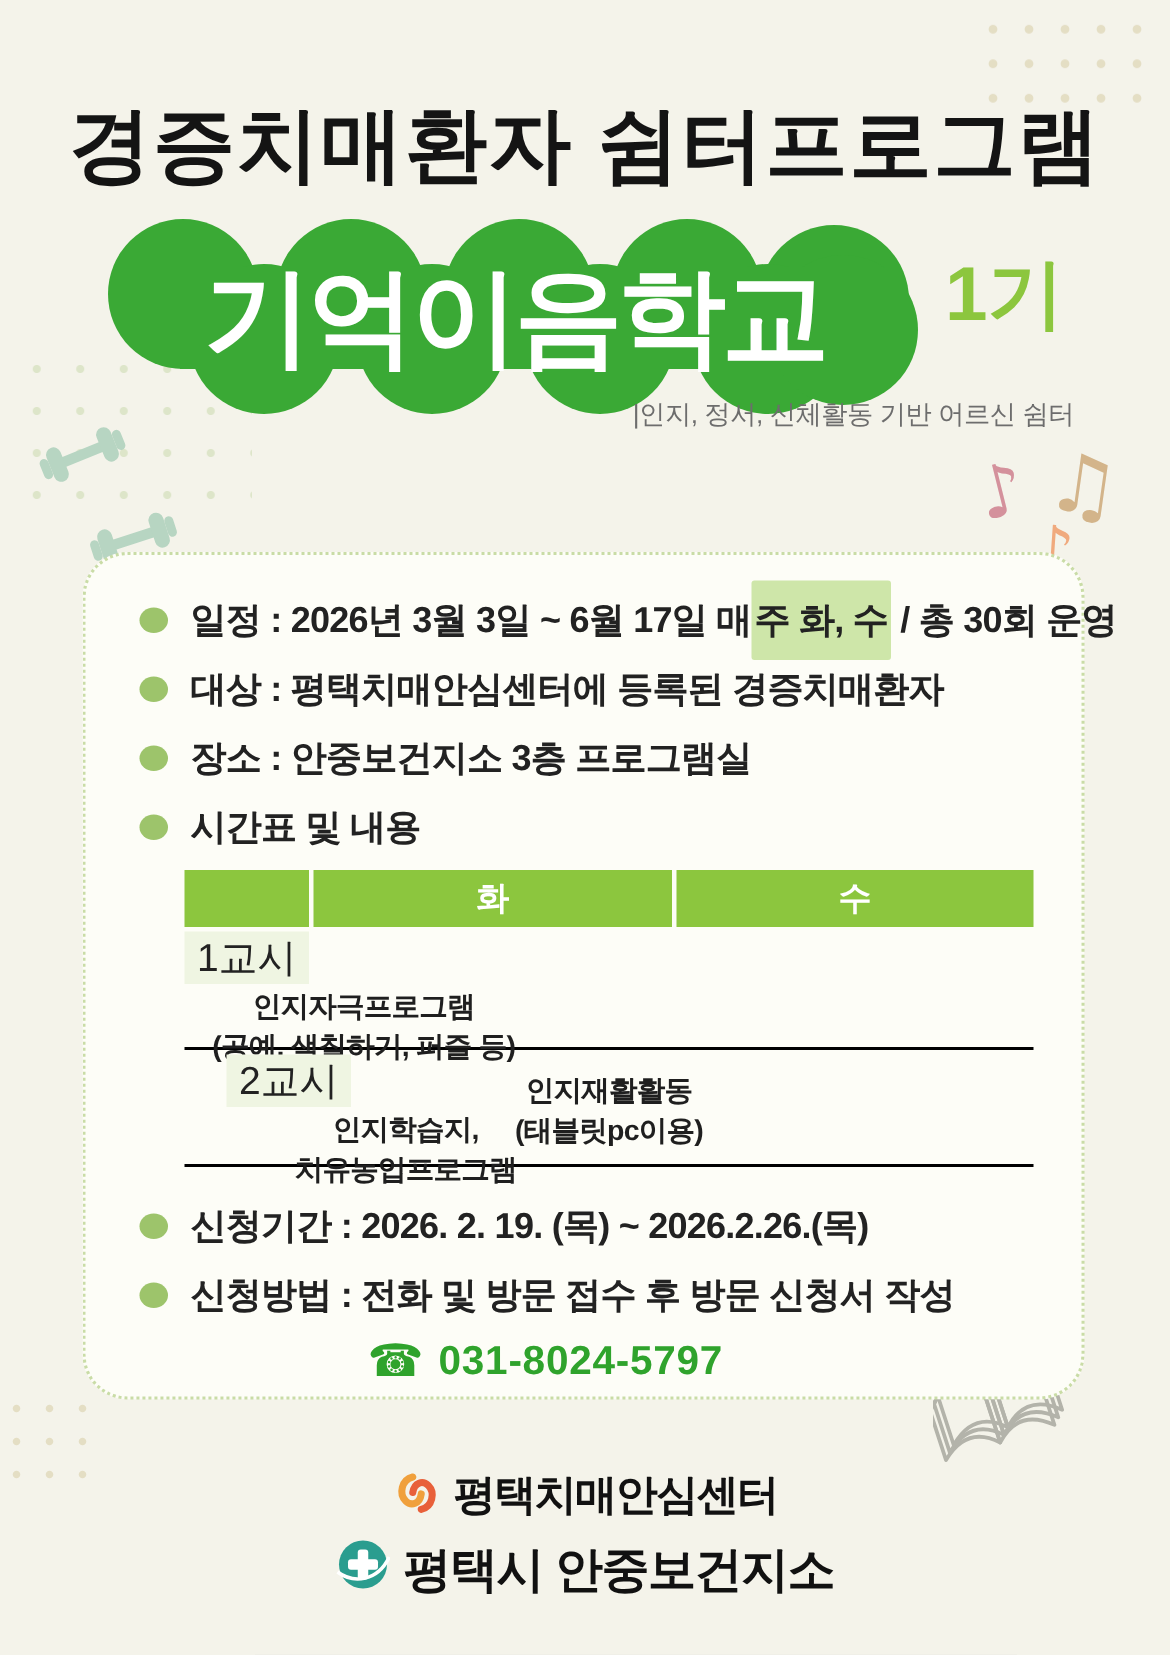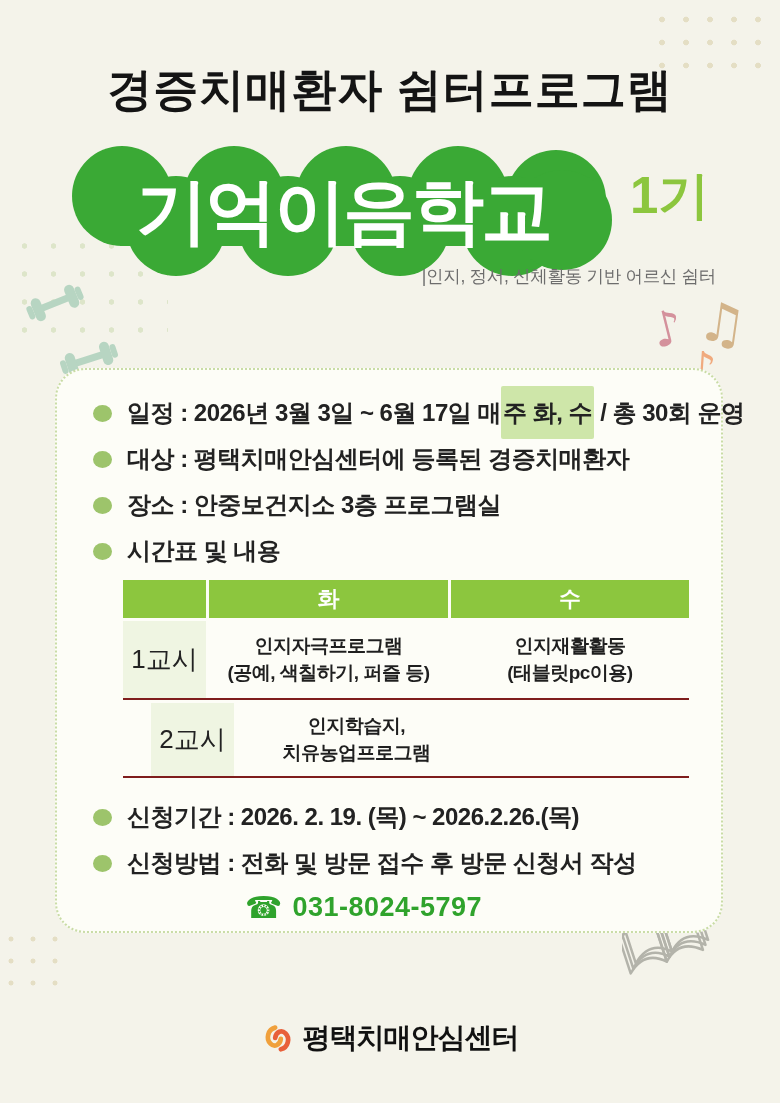--- a/index.html
+++ b/index.html
@@ -21,21 +21,21 @@
     background-size:29px 28px;
   }
   .dots-bl {
     left:0; top:928px; width:66px; height:66px;
     background-image:radial-gradient(circle, #e4dec4 2.2px, transparent 2.8px);
     background-size:22px 22px;
   }
   
   .kicker {
     position:absolute; top:60px; left:0; width:100%;
-    text-align:center; font-size:45px; font-weight:800;
+    text-align:center; font-size:55px; font-weight:800;
     letter-spacing:1px; color:#141414; margin:0;
   }
   .blob-wrap { position:absolute; left:64px; top:146px; width:558px; height:132px; }
   .blob-svg { position:absolute; left:0; top:0; }
   .blob-text {
     position:absolute; left:0; top:0; width:100%; height:132px;
     display:flex; align-items:center; justify-content:center;
     font-size:72px; font-weight:800; color:#ffffff; letter-spacing:-3px;
   }
   .badge {
@@ -71,40 +71,40 @@
   .bullet-text { font-size:24px; font-weight:600; color:#222; letter-spacing:-0.5px; white-space:nowrap; }
   .hl { background:rgba(141,198,62,0.42); padding:13px 2px; border-radius:2px; }
   
   .timetable { margin:8px 0 0 30px; width:566px; }
   .t-head { display:flex; gap:3px; height:38px; }
   .t-cell { box-sizing:border-box; display:flex; align-items:center; justify-content:center; }
   .c1 { width:83px; flex:0 0 auto; }
   .c2 { width:239px; flex:0 0 auto; }
   .c3 { flex:1; }
   .t-head .t-cell { background:#8cc63e; color:#fff; font-size:22px; font-weight:700; }
-  .t-row { display:flex; gap:3px; margin-top:3px; border-bottom:2px solid #7f1d1d; }
+  .t-row { display:flex; gap:3px; margin-top:3px; border-bottom:2px solid #000000;flex-direction:column; }
   .t-row1 { height:77px; } .t-row2 { height:73px;padding-left:28px; }
   .t-row .c1 { background:#eff5e2; font-size:26px; font-weight:500; color:#222; }
   .t-content { flex-direction:column; line-height:1.4; font-size:19px; color:#1f1f1f; letter-spacing:-0.5px; }
   .t-tue { font-weight:600; }
   .t-wed { font-weight:700; }
   
   .apply-gap { margin-top:22px; }
   .phone-row {
     display:flex; align-items:center; gap:10px;
     margin:8px 0 0 152px; color:#2fa32c;
   }
   .phone-icon { font-size:30px; line-height:1; font-family:"DejaVu Sans", sans-serif; }
   .phone-number { font-size:27px; font-weight:700; letter-spacing:0.5px; }
   
   .footer {
     position:absolute; left:0; top:978px; width:100%;
     display:flex; flex-direction:column; align-items:center; gap:9px;
   }
-  .footer-line { display:flex; align-items:center; gap:9px;margin-top:41px; }
+  .footer-line { display:flex; align-items:flex-start; gap:9px; }
   .org1-text { font-size:28px; font-weight:800; letter-spacing:-1px; color:#111; }
   .org2-text { font-size:32px; font-weight:800; letter-spacing:-1px; color:#111; }
 </style>
 </head>
 <body>
 
 <div class="poster">
 
   <div class="dots dots-tr"></div>
   <div class="dots dots-left"></div>

